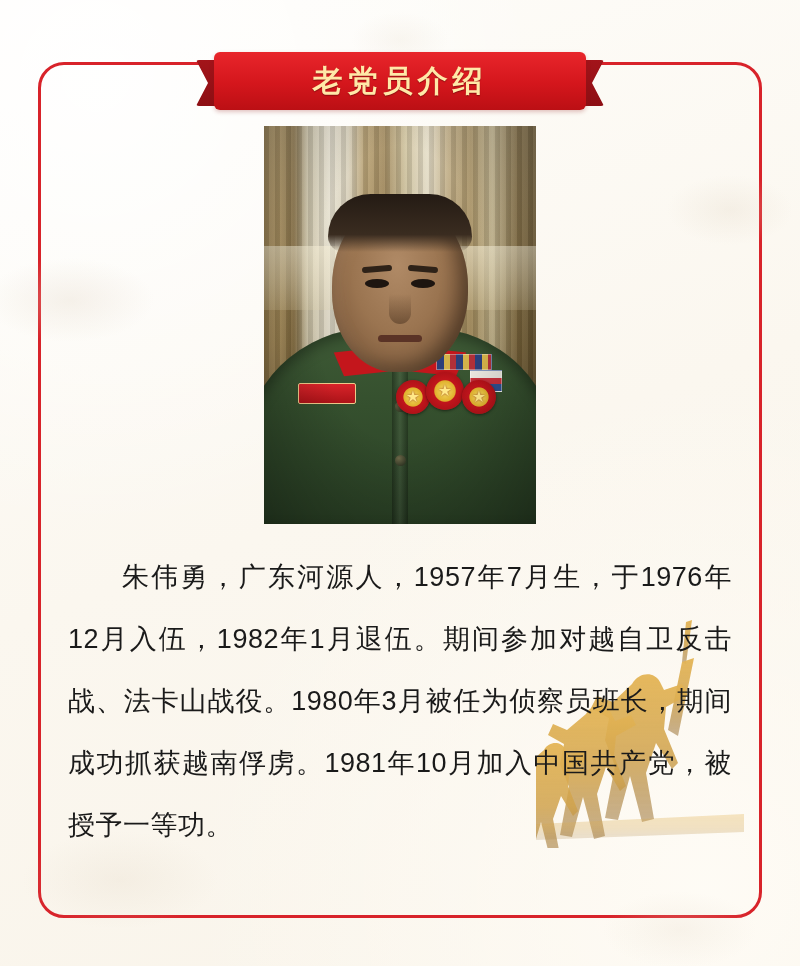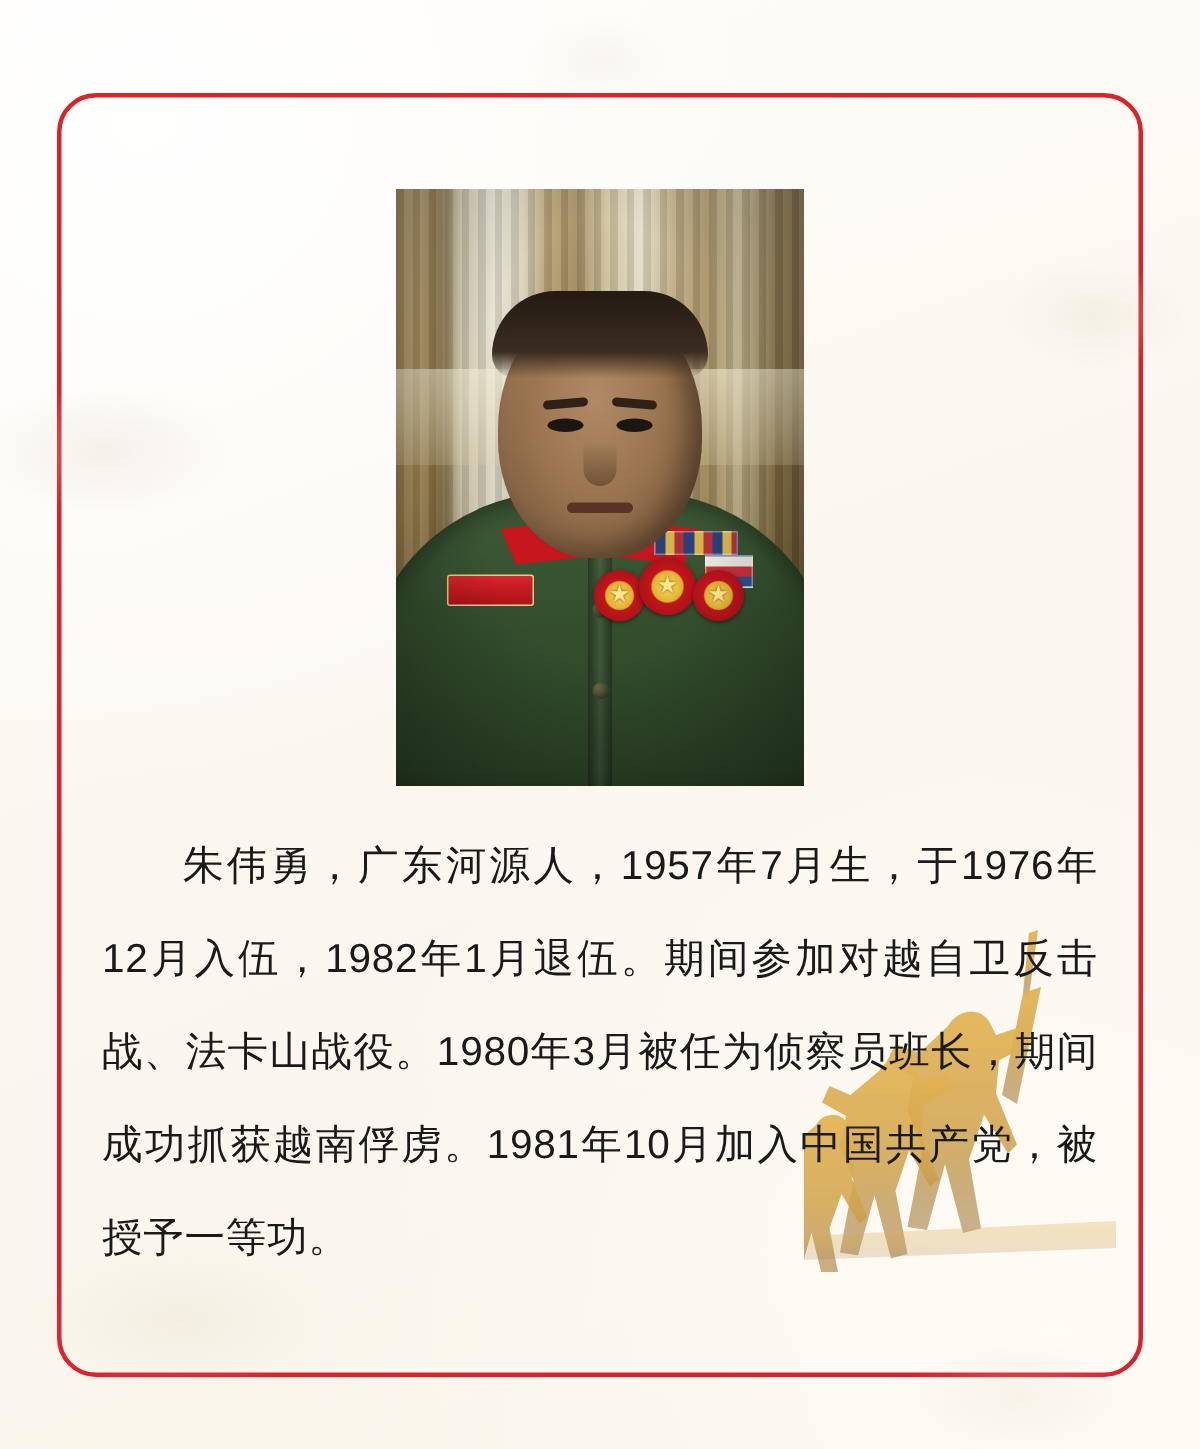--- a/index.html
+++ b/index.html
@@ -328,20 +328,27 @@
     font-weight: 500;
   }
 </style>
 </head>
 <body>
 
 <div class="page">
 
   <div class="frame"></div>
 
+  <div class="banner">
+    <div class="tail left"></div>
+    <div class="tail right"></div>
+    <div class="body">
+      <div class="title">老党员介绍</div>
+    </div>
+  </div>
 
   <div class="photo-wrap">
     <div class="photo">
       <div class="bg"></div>
       <div class="band"></div>
       <div class="uniform"></div>
       <div class="collar-l"></div>
       <div class="collar-r"></div>
       <div class="placket"></div>
       <div class="btn1"></div>

